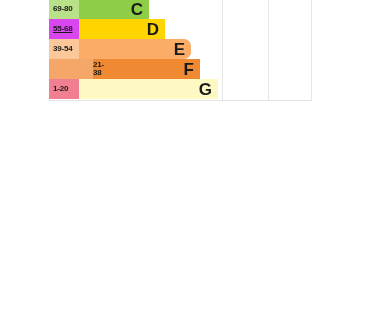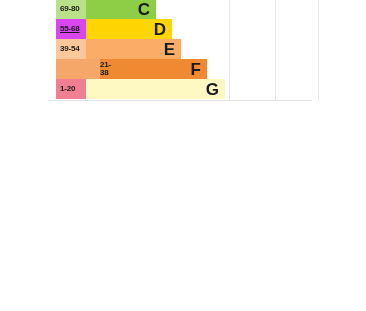--- a/index.html
+++ b/index.html
@@ -19,21 +19,21 @@
     position: absolute;
     left: 0;
     top: 0;
     width: 366px;
     height: 311px;
   }
 
   
   .chart-area {
     position: absolute;
-    left: 56px;
+    left: 49px;
     top: 0;
     width: 263px;     
     height: 101px;
   }
 
   
   .axis-bottom {
     position: absolute;
     left: 49px;
     top: 100px;
@@ -106,21 +106,21 @@
       </div>
     </div>
 
     <div class="band" style="top:19px; width:116px; background:#FFD500;">
       <div class="band-range" style="background:#d946ef;text-decoration:underline;">55-68</div>
       <div class="band-body">
         <span class="band-letter">D</span>
       </div>
     </div>
 
-    <div class="band" style="top:39px; width:125px; background:#FBAC67;">
+    <div class="band" style="top:39px; width:142px; background:#FBAC67;border-radius:7px;">
       <div class="band-range" style="background:#FCC89A;">39-54</div>
       <div class="band-body">
         <span class="band-letter">E</span>
       </div>
     </div>
 
     <div class="band" style="top:59px; width:151px; background:#EF8A32;">
       <div class="band-range" style="background:#F4A768;padding-left:44px;">21-38</div>
       <div class="band-body">
         <span class="band-letter">F</span>

